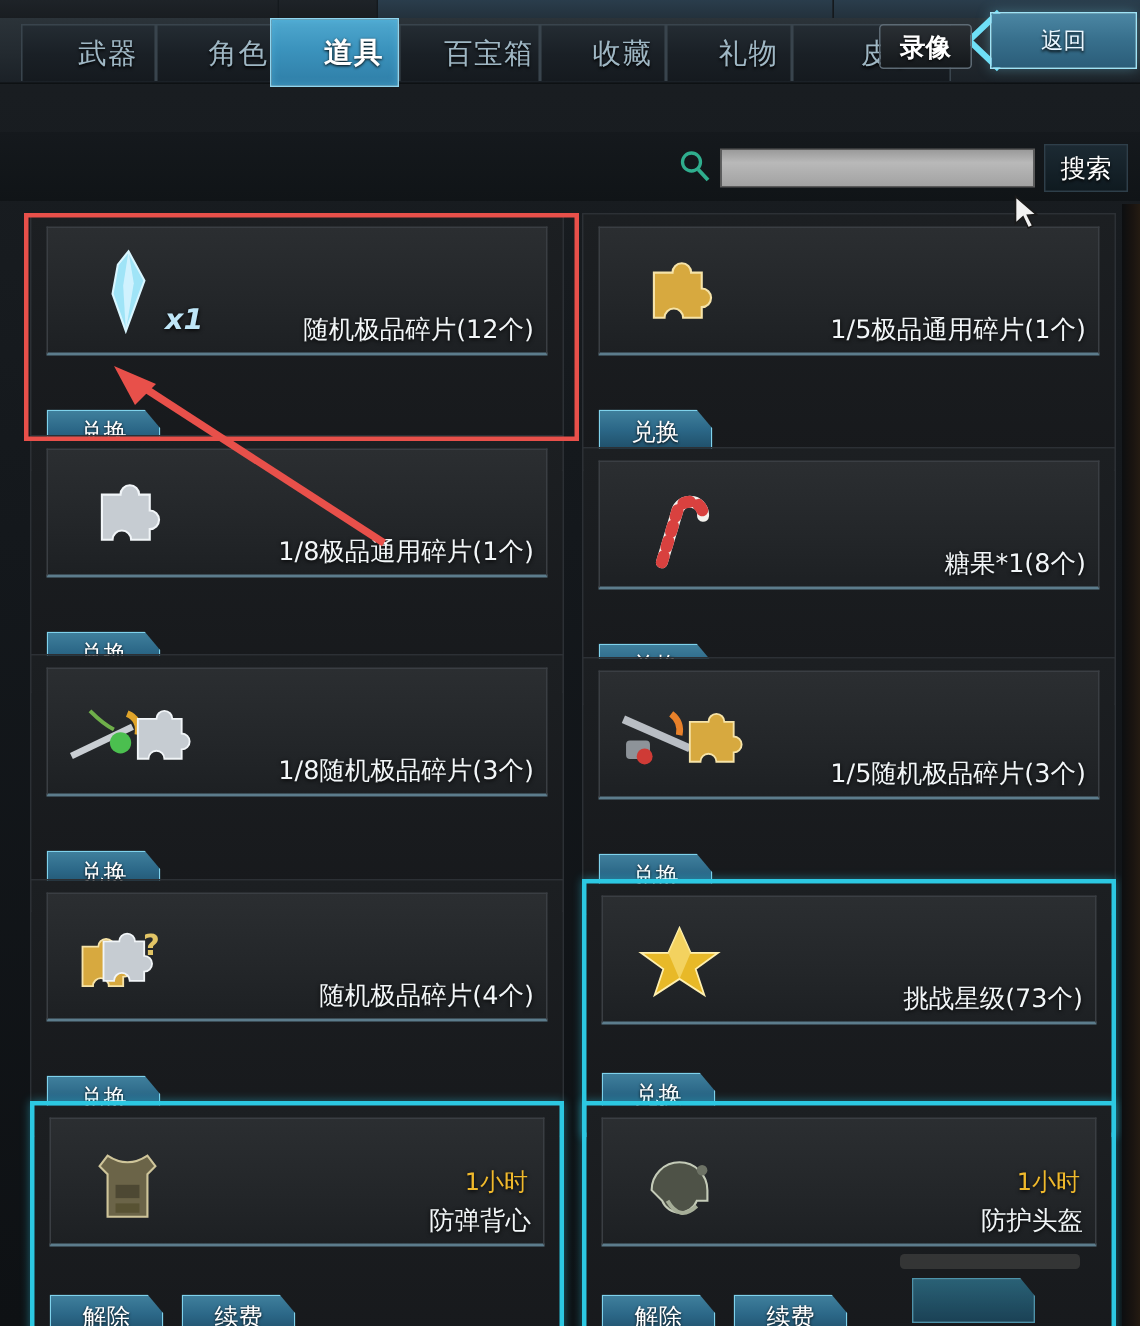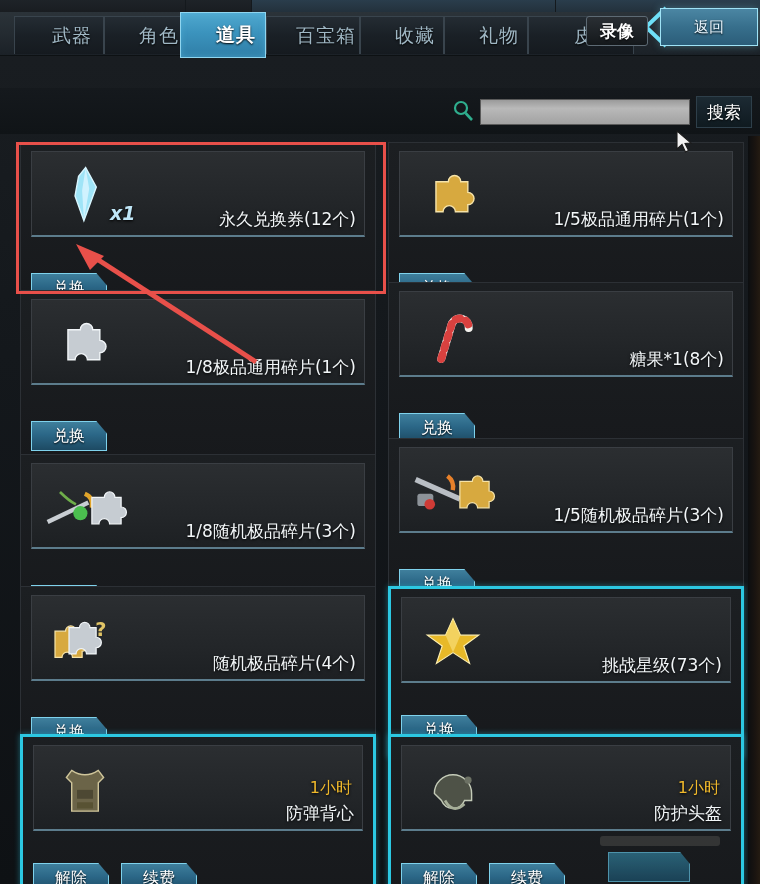--- a/index.html
+++ b/index.html
@@ -175,21 +175,21 @@
 
     <div class="card" style="left:20px;top:6px;">
       <div class="card-inner">
         <div class="thumb">
           <svg viewBox="0 0 70 70" width="62" height="62">
             <polygon points="38,4 50,26 36,64 26,36 30,14" fill="#9fe4f7" stroke="#d9f6ff" stroke-width="1.6"></polygon>
             <polygon points="38,4 42,28 36,64 34,30" fill="#d8f4ff" opacity=".85"></polygon>
           </svg>
         </div>
         <span class="qty">x1</span>
-        <span class="item-name">永久兑换券(12个)</span>
+        <span class="item-name">随机极品碎片(12个)</span>
       </div>
       <div class="act a1">兑换</div>
     </div>
 
     <div class="card" style="left:388px;top:6px;">
       <div class="card-inner">
         <div class="thumb">
           <svg viewBox="0 0 70 70" width="62" height="62">
             <path d="M18 20 h14 a7 7 0 0 1 14 0 h8 v12 a7 7 0 0 1 0 14 v8 H40 a7 7 0 0 0-14 0 H18 z" fill="#d7a93f" stroke="#f6e3a8" stroke-width="1.6"></path>
           </svg>
@@ -204,34 +204,34 @@
         <div class="thumb">
           <svg viewBox="0 0 70 70" width="62" height="62">
             <path d="M18 20 h14 a7 7 0 0 1 14 0 h8 v12 a7 7 0 0 1 0 14 v8 H40 a7 7 0 0 0-14 0 H18 z" fill="#c6ccd2" stroke="#f1f5f8" stroke-width="1.6"></path>
           </svg>
         </div>
         <span class="item-name">1/8极品通用碎片(1个)</span>
       </div>
       <div class="act a1">兑换</div>
     </div>
 
-    <div class="card" style="left:388px;top:146px;">
+    <div class="card" style="left:388px;top:162px;">
       <div class="card-inner">
         <div class="thumb">
           <svg viewBox="0 0 70 70" width="62" height="62">
             <path d="M24 62 L36 22 a10 10 0 0 1 19 5" fill="none" stroke="#f4f2ee" stroke-width="9" stroke-linecap="round"></path>
             <path d="M24 62 L36 22 a10 10 0 0 1 19 5" fill="none" stroke="#d9413f" stroke-width="9" stroke-linecap="round" stroke-dasharray="5 7"></path>
           </svg>
         </div>
         <span class="item-name">糖果*1(8个)</span>
       </div>
       <div class="act a1">兑换</div>
     </div>
 
-    <div class="card" style="left:20px;top:318px;padding-left:38px;">
+    <div class="card" style="left:20px;top:300px;padding-left:38px;">
       <div class="card-inner">
         <div class="thumb" style="left:4px;width:110px;">
           <svg viewBox="0 0 110 70" width="104" height="62">
             <line x1="6" y1="52" x2="52" y2="30" stroke="#c9ced3" stroke-width="5"></line>
             <path d="M20 18 q10 10 18 14" stroke="#6fae4a" stroke-width="3" fill="none"></path>
             <circle cx="43" cy="42" r="8" fill="#4bbf4f"></circle>
             <path d="M48 20 q10 4 8 16" stroke="#e0a42a" stroke-width="5" fill="none"></path>
             <path d="M56 24 h14 a6 6 0 0 1 12 0 h7 v11 a6 6 0 0 1 0 12 v7 H76 a6 6 0 0 0-12 0 H56 z" fill="#c6ccd2" stroke="#f1f5f8" stroke-width="1.4"></path>
           </svg>
         </div>

